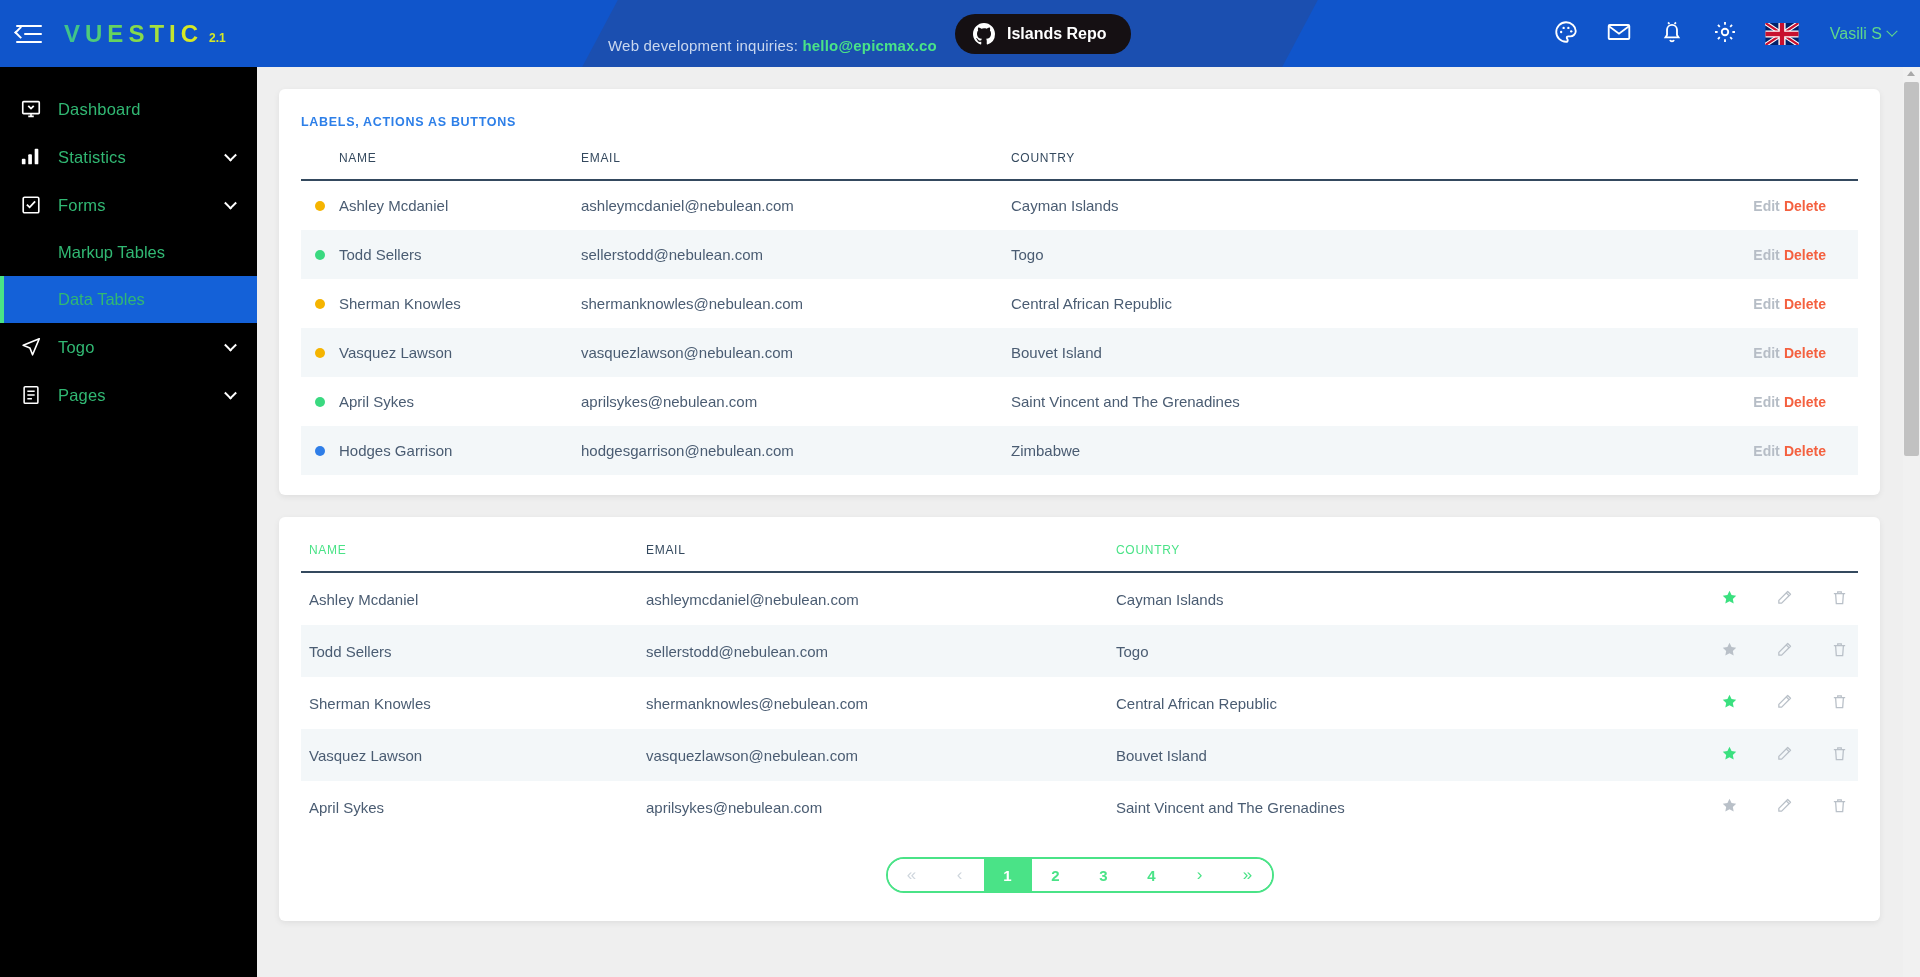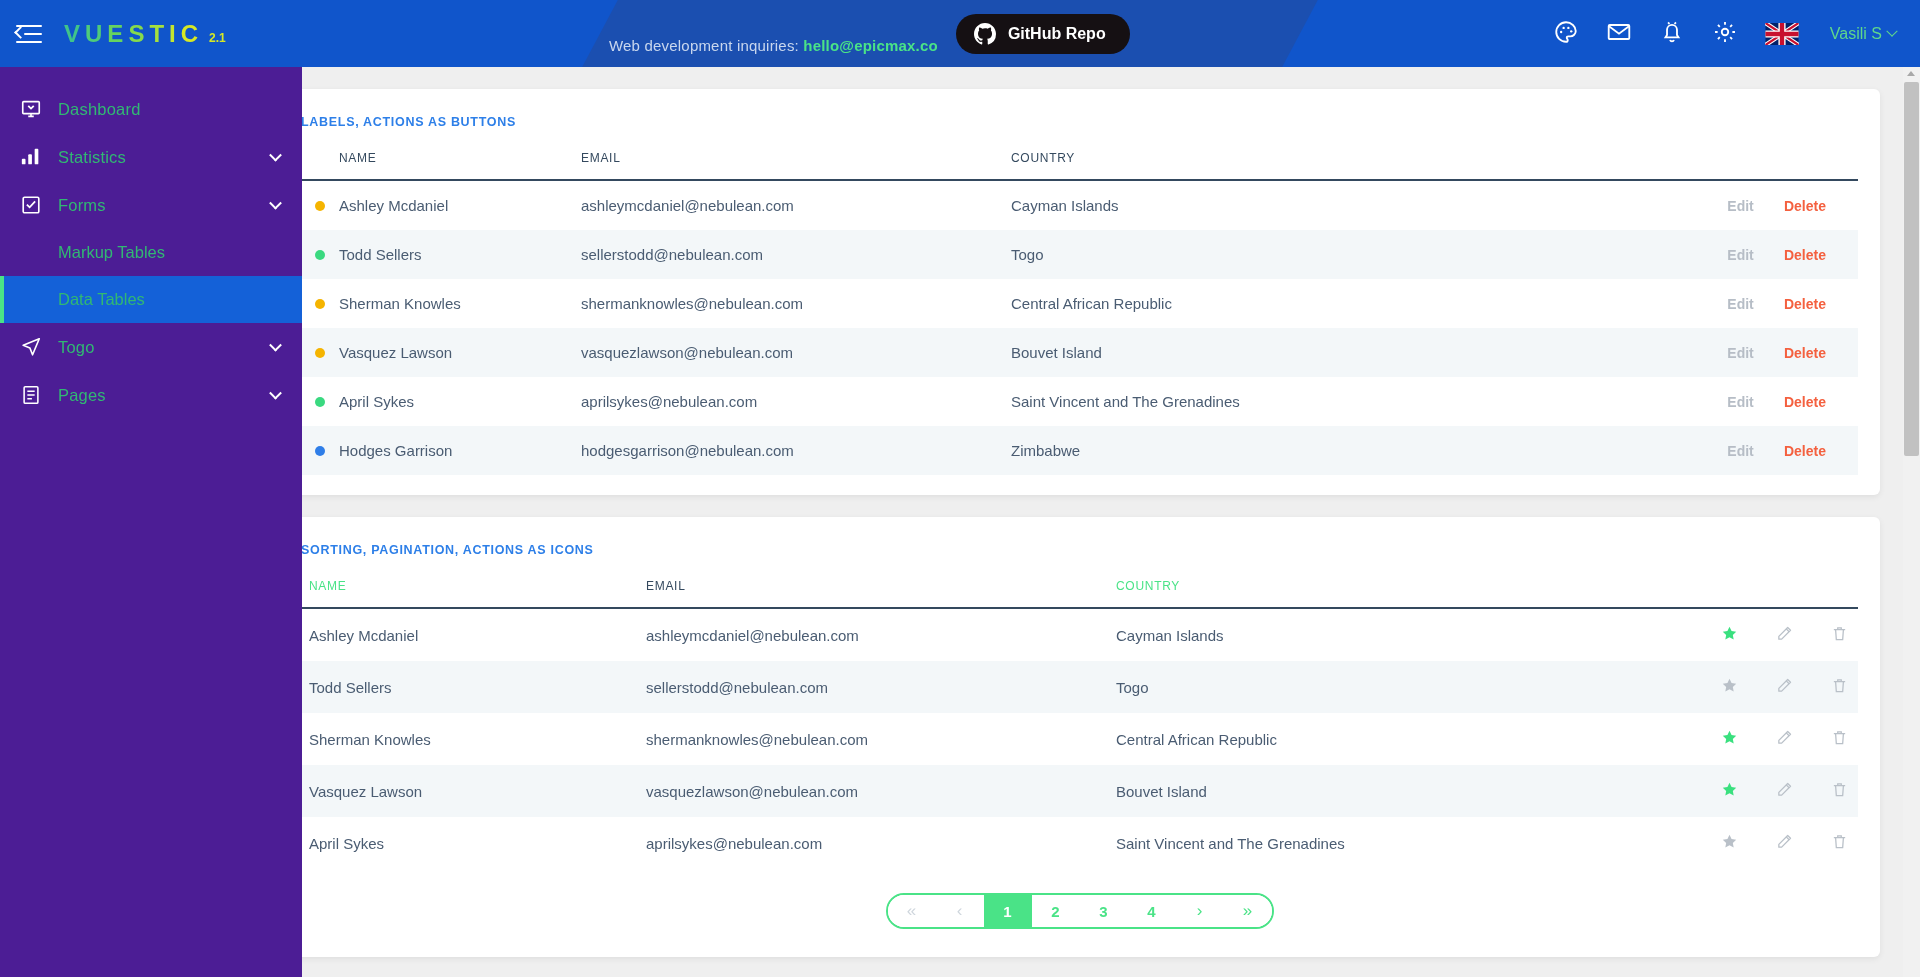--- a/index.html
+++ b/index.html
@@ -102,22 +102,22 @@
   }
   .userbtn .cv {
     width: 8px; height: 8px;
     border-right: 1.8px solid #5fd88b; border-bottom: 1.8px solid #5fd88b;
     transform: rotate(45deg) translate(-2px,-2px);
   }
 
   
   .sidebar {
     position: absolute; top: 67px; left: 0;
-    width: 302px; height: 910px;
-    background: #4c1d95;
+    width: 257px; height: 910px;
+    background: #000000;
     z-index: 20;
     padding-top: 18px;
   }
   .nav-item {
     position: relative;
     height: 48px;
     display: flex; align-items: center;
     padding-left: 18px;
     cursor: pointer;
     color: #34b37a;
@@ -200,21 +200,21 @@
   tbody td.first { padding-left: 38px; position: relative; }
   tbody td.first-plain { padding-left: 8px; }
   .dot {
     position: absolute; left: 14px; top: 50%;
     transform: translateY(-50%);
     width: 10px; height: 10px; border-radius: 50%;
   }
   td.actions { text-align: right; padding-right: 6px; white-space: nowrap; }
   .act-edit {
     color: #b6bdc6; font-size: 14px; font-weight: 600;
-    margin-right: 26px; cursor: pointer;
+    cursor: pointer;
   }
   .act-del {
     color: #f4603f; font-size: 14px; font-weight: 700;
     cursor: pointer; margin-right: 26px;
   }
   td.icon-actions { text-align: right; padding-right: 10px; white-space: nowrap; }
   .ia { display: inline-block; margin-left: 34px; cursor: pointer; vertical-align: middle; }
 
   
   .pager-wrap { display: flex; justify-content: center; padding: 24px 0 8px 0; }
@@ -286,21 +286,21 @@
       <div class="inquiry">
         <span>Web development inquiries:</span>
         <span class="mail">hello@epicmax.co</span>
       </div>
       <div class="gh-btn">
         <span>
           <svg width="22" height="22" viewBox="0 0 16 16" fill="#fff">
               <path d="M8 0C3.58 0 0 3.58 0 8c0 3.54 2.29 6.53 5.47 7.59.4.07.55-.17.55-.38 0-.19-.01-.82-.01-1.49-2.01.37-2.53-.49-2.69-.94-.09-.23-.48-.94-.82-1.13-.28-.15-.68-.52-.01-.53.63-.01 1.08.58 1.23.82.72 1.21 1.87.87 2.33.66.07-.52.28-.87.51-1.07-1.78-.2-3.64-.89-3.64-3.95 0-.87.31-1.59.82-2.15-.08-.2-.36-1.02.08-2.12 0 0 .67-.21 2.2.82a7.4 7.4 0 0 1 2-.27c.68 0 1.36.09 2 .27 1.53-1.04 2.2-.82 2.2-.82.44 1.1.16 1.92.08 2.12.51.56.82 1.27.82 2.15 0 3.07-1.87 3.75-3.65 3.95.29.25.54.73.54 1.48 0 1.07-.01 1.93-.01 2.2 0 .21.15.46.55.38A8.01 8.01 0 0 0 16 8c0-4.42-3.58-8-8-8z"></path>
             </svg>
         </span>
-        <span>GitHub Repo</span>
+        <span>Islands Repo</span>
       </div>
     </div>
 
     <div class="topbar-right">
       <span class="tb-icon">
         <svg width="26" height="26" viewBox="0 0 24 24" fill="none" stroke="#fff" stroke-width="1.7">
           <path d="M12 3a9 9 0 0 0 0 18c1 0 1.6-.7 1.6-1.5 0-.4-.2-.8-.5-1.1-.3-.3-.4-.6-.4-1 0-.8.7-1.4 1.5-1.4H16a5 5 0 0 0 5-5c0-4-4-8-9-8z"></path>
           <circle cx="7.5" cy="12" r="1.1" fill="#fff" stroke="none"></circle>
           <circle cx="9.8" cy="8.2" r="1.1" fill="#fff" stroke="none"></circle>
           <circle cx="14.2" cy="8.2" r="1.1" fill="#fff" stroke="none"></circle>
@@ -495,21 +495,20 @@
             <td class="actions">
               <span class="act-edit">Edit</span>
               <span class="act-del">Delete</span>
             </td>
           </tr>
         </tbody>
       </table>
     </div>
 
     <div class="card">
-      <div class="card-title">SORTING, PAGINATION, ACTIONS AS ICONS</div>
       <table>
         <thead>
           <tr>
             <th class="first-plain sortable" style="width:345px">NAME</th>
             <th style="width:470px">EMAIL</th>
             <th class="sortable">COUNTRY</th>
             <th></th>
           </tr>
         </thead>
         <tbody>

